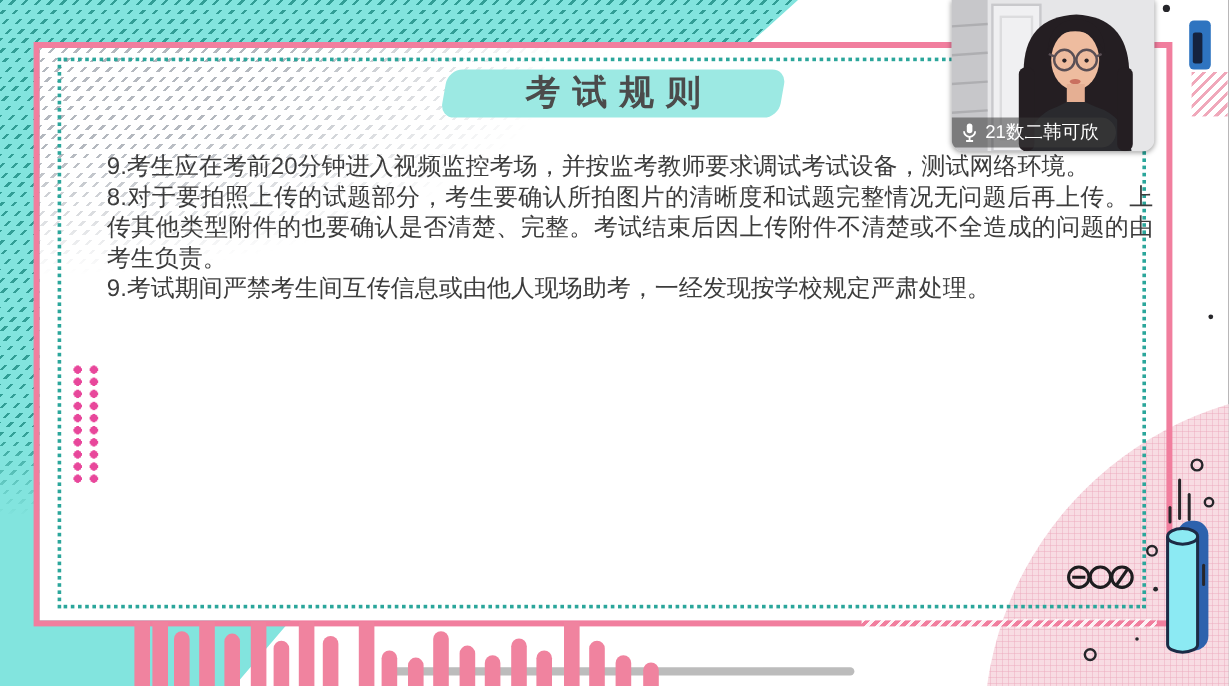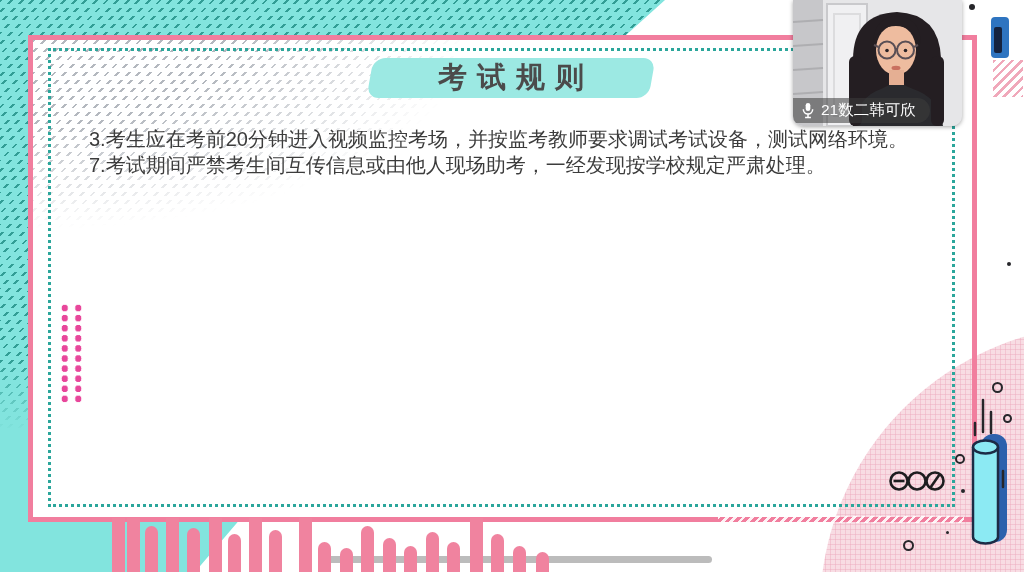--- a/index.html
+++ b/index.html
@@ -140,22 +140,23 @@
   <div class="abs" id="pink-circle"></div>
   <div class="abs" id="card-border"></div>
   <div class="abs" id="border-hatch"></div>
   <div class="abs" id="dotted-border"></div>
 
   <div class="abs" id="title-banner">
     <span>考试规则</span>
   </div>
 
   <div class="abs" id="rules">
-    <p>3.考生应在考前20分钟进入视频监控考场，并按监考教师要求调试考试设备，测试网络环境。</p>
-    <p>7.考试期间严禁考生间互传信息或由他人现场助考，一经发现按学校规定严肃处理。</p>
+    <p>9.考生应在考前20分钟进入视频监控考场，并按监考教师要求调试考试设备，测试网络环境。</p>
+    <p>8.对于要拍照上传的试题部分，考生要确认所拍图片的清晰度和试题完整情况无问题后再上传。上传其他类型附件的也要确认是否清楚、完整。考试结束后因上传附件不清楚或不全造成的问题的由考生负责。</p>
+    <p>9.考试期间严禁考生间互传信息或由他人现场助考，一经发现按学校规定严肃处理。</p>
   </div>
 
   <div class="abs" id="pink-dots"></div>
 
   <div class="abs" id="progress-bar"></div>
   <div id="bars-layer">
       <div class="deco-bar" style="left: 112px; top: 518px; height: 54px;"></div>
       <div class="deco-bar" style="left: 127px; top: 518px; height: 54px;"></div>
       <div class="deco-bar rounded" style="left: 145px; top: 526px; height: 46px;"></div>
       <div class="deco-bar" style="left: 166px; top: 518px; height: 54px;"></div>

